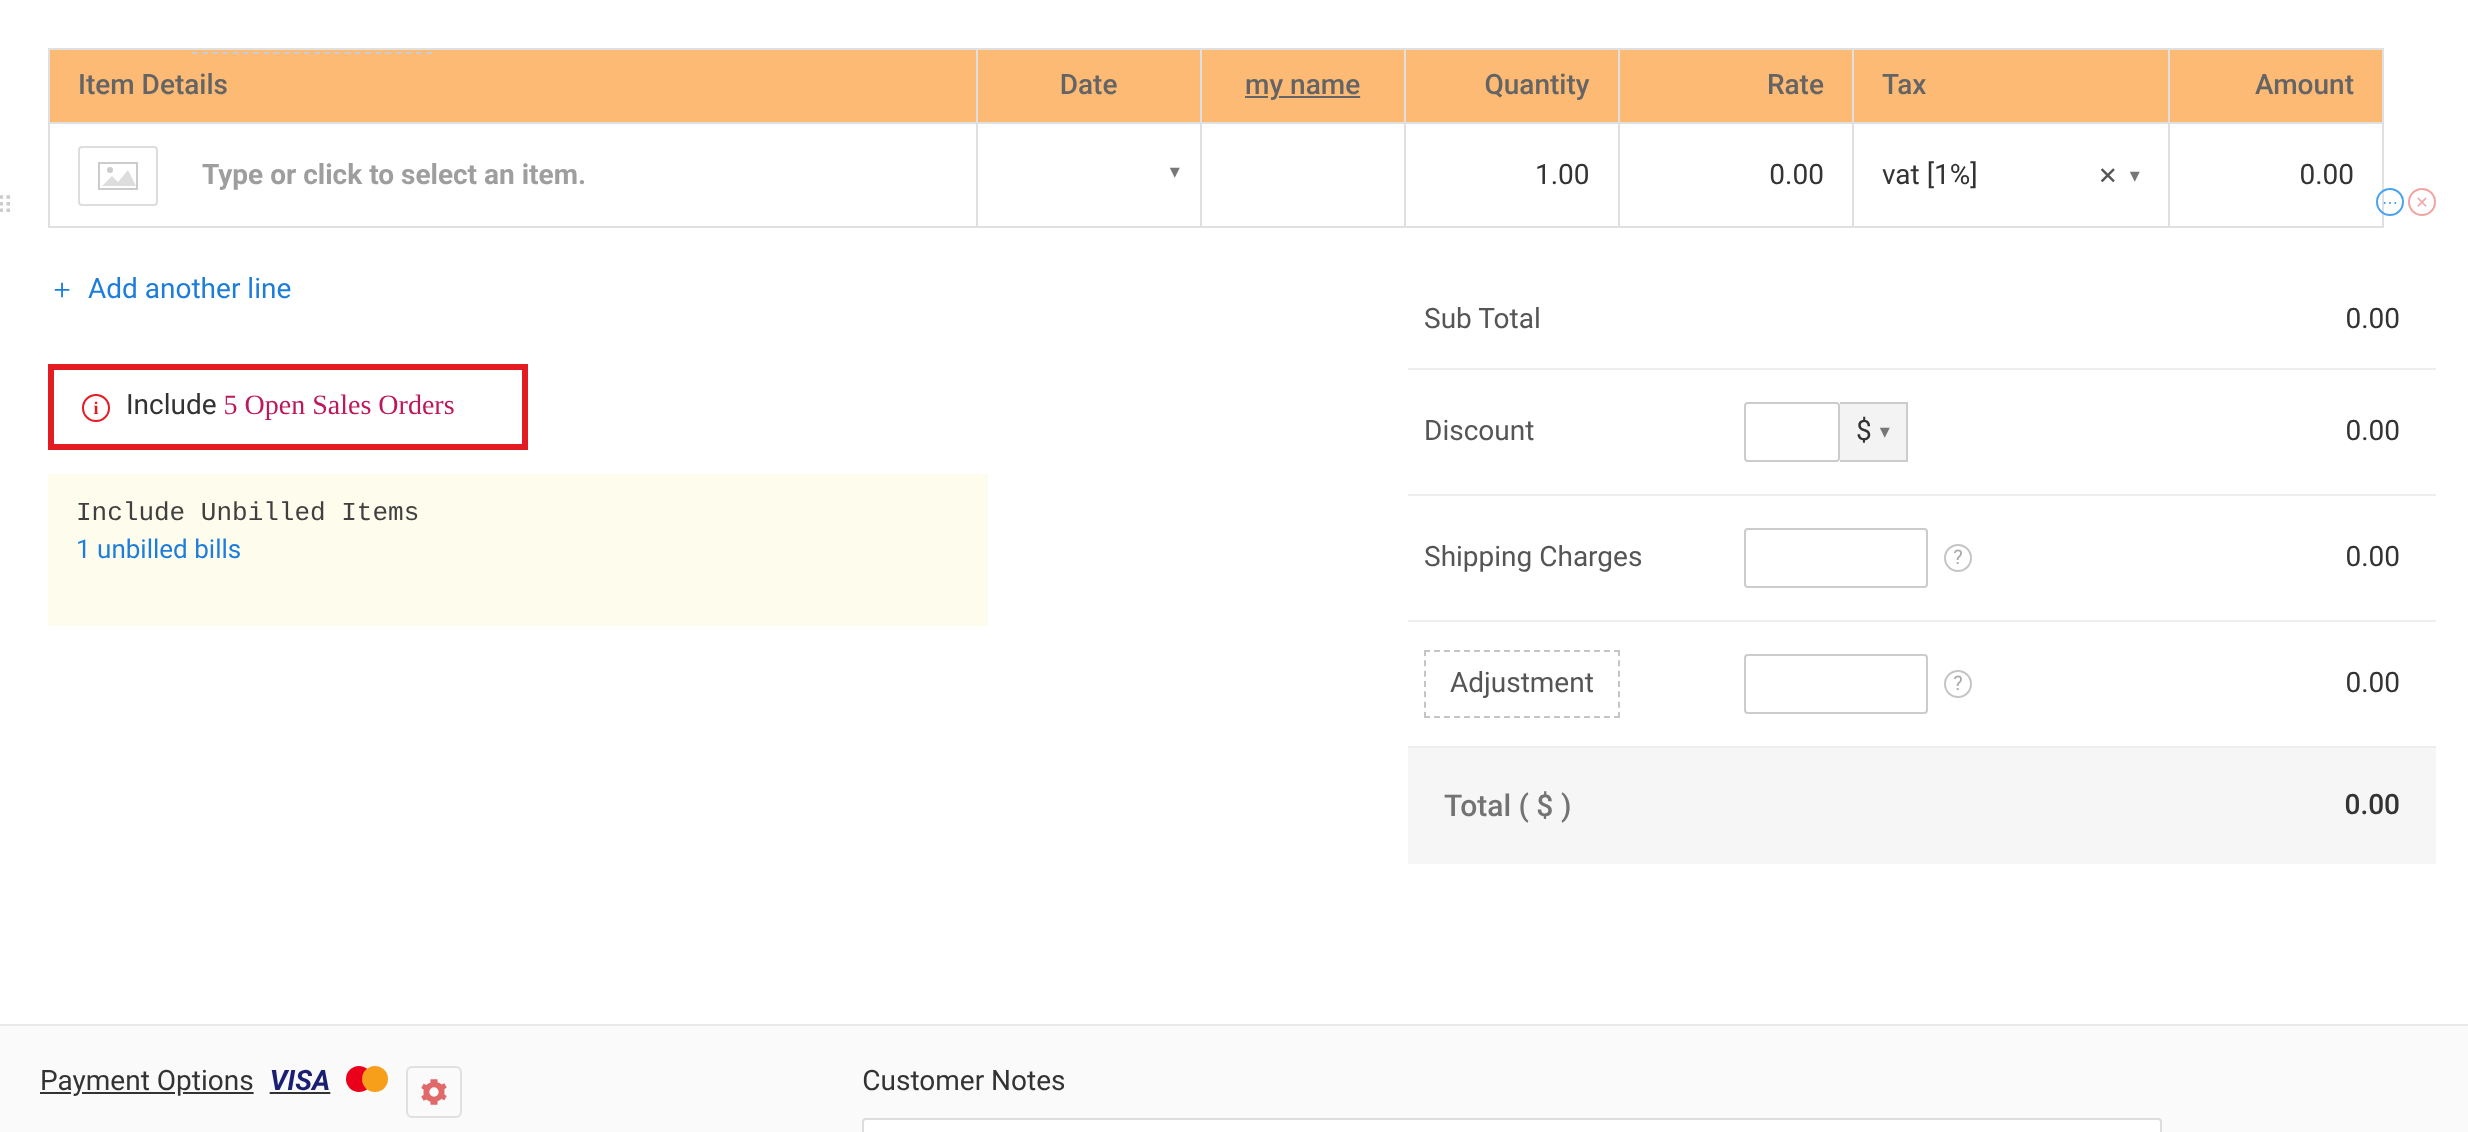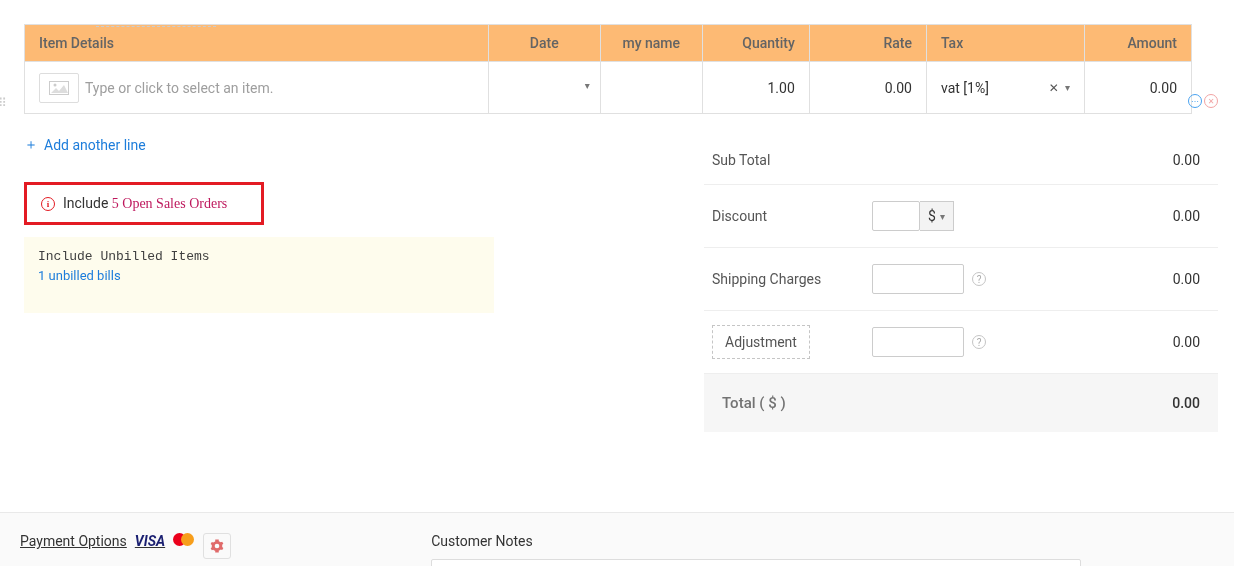--- a/index.html
+++ b/index.html
@@ -6,26 +6,26 @@
   body { font-family: -apple-system, BlinkMacSystemFont, "Segoe UI", Roboto, sans-serif; font-size: 14px; color: #333; background: #fff; }
   .wrap { padding: 0 16px 40px 16px; }
   .item-table { border: 1px solid #e0e0e0; border-collapse: collapse; width: 1168px; margin-left: 8px; margin-top: 24px; }
   .item-table th { background: #fdba74; text-align: left; font-weight: 500; color: #646464; font-size: 14px; padding: 10px 14px; border-left: 1px solid #e0e0e0; }
   .item-table th:first-child { border-left: none; }
   .item-table th.num { text-align: right; }
   .item-table td { border-top: 1px solid #e0e0e0; border-left: 1px solid #e0e0e0; padding: 10px 14px; vertical-align: middle; height: 52px; }
   .item-table td:first-child { border-left: none; }
   .col-item { width: 455px; }
   .col-date { width: 110px; text-align: center; }
-  .col-name { width: 100px; text-align: center; }
+  .col-name { width: 100px; text-align: center; text-decoration: underline; }
   .col-qty  { width: 105px; }
   .col-rate { width: 115px; }
   .col-tax  { width: 155px; }
   .col-amt  { width: 105px; }
-  .item-cell { display: flex; align-items: center; gap: 6px; }
+  .item-cell { display: flex; align-items: center; gap: 22px; font-weight: bold; }
   .thumb { width: 40px; height: 30px; border: 1px solid #ddd; border-radius: 2px; display:flex; align-items:center; justify-content:center; color:#ccc; font-size:14px; }
   .item-input { flex: 1; display:flex; align-items:center; justify-content:space-between; color:#9e9e9e; cursor:text; }
   .num-cell { text-align: right; color:#333; }
   .tax-inner { display:flex; align-items:center; justify-content:space-between; gap:6px; color:#333;}
   .drag-handle { position:absolute; left:-2px; top:76px; color:#ccc; font-size:12px; letter-spacing:2px; line-height:6px; }
   
   .below-row { display:flex; align-items:flex-start; margin-top:22px; margin-left:8px; gap:20px; }
   .left-col { flex: 0 0 480px; }
   .addline { color:#1d7ddb; cursor:pointer; display:flex; align-items:center; gap:6px; font-size:14px; margin-bottom:28px; }
   

